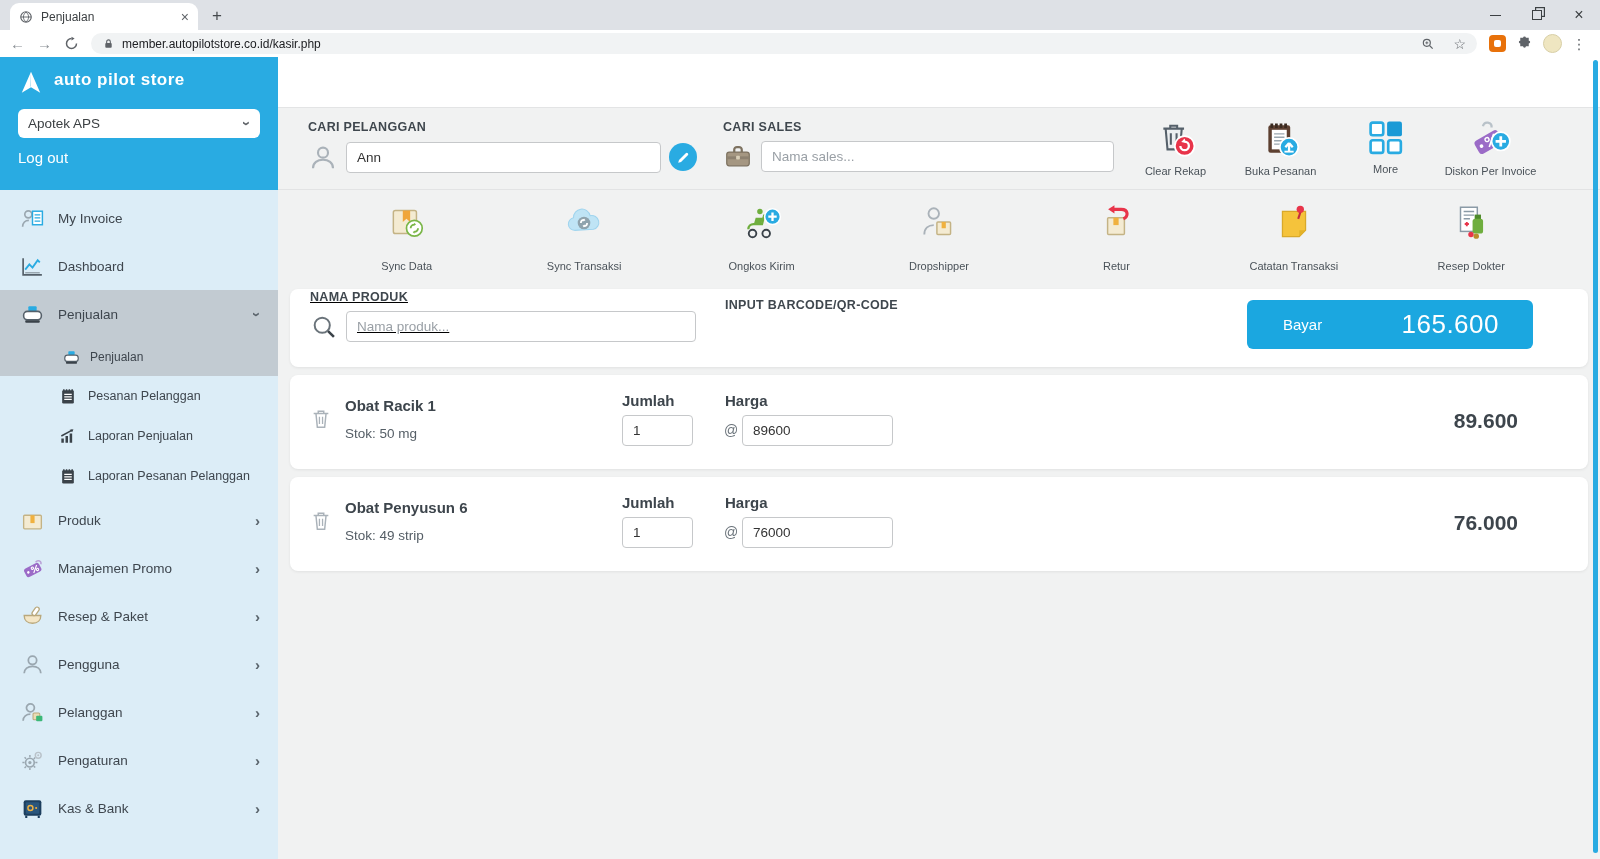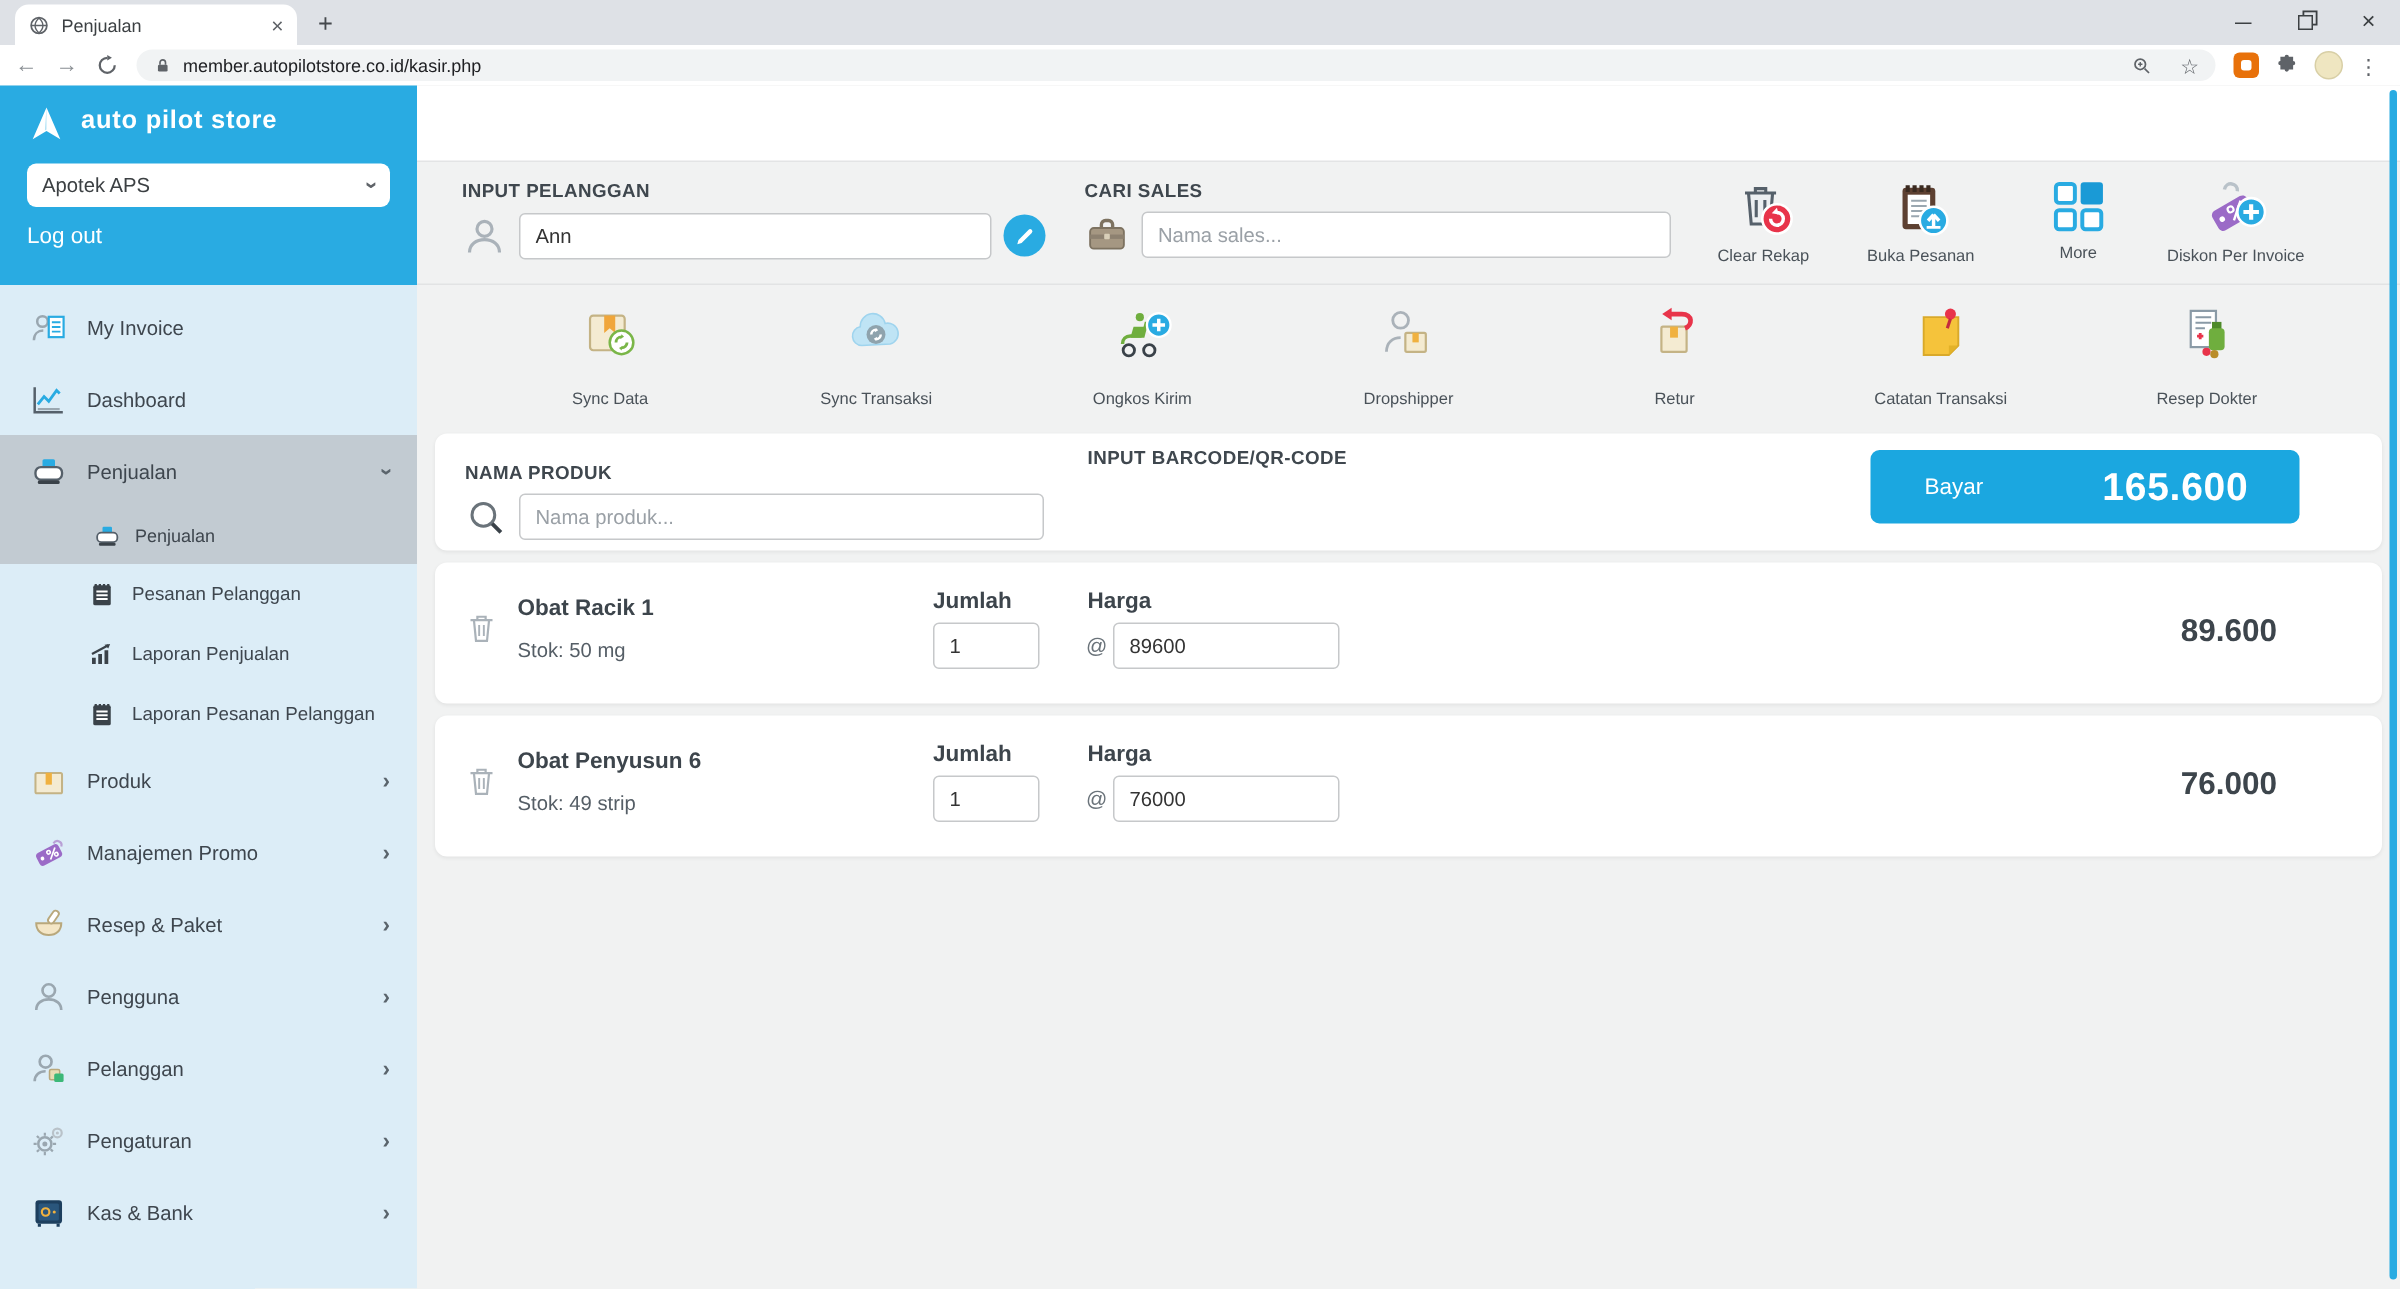--- a/index.html
+++ b/index.html
@@ -64,26 +64,26 @@
   .pencil-btn { width:28px; height:28px; border-radius:50%; background:#29abe2; border:none; display:flex;
                 align-items:center; justify-content:center;}
   .hdr-actions { position:absolute; left:845px; top:8px; display:flex;}
   .hact { width:105px; display:flex; flex-direction:column; align-items:center; gap:3px;}
   .hact .lbl, .qa .lbl { font-size:11px; color:#4a5259;}
   .row2 { height:93px; display:flex; justify-content:space-around; align-items:center; padding:0 40px;}
   .qa { display:flex; flex-direction:column; align-items:center; gap:16px; width:120px;}
 
   .card { margin:6px 12px 0 12px; background:#fff; border-radius:8px; box-shadow:0 1px 3px rgba(0,0,0,.07); position:relative;}
   .searchcard { height:78px;}
-  .g-produk { position:absolute; left:20px; top:19px;}
+  .g-produk { position:absolute; left:20px; top:1px;text-decoration:underline;}
   .g-barcode { position:absolute; left:435px; top:9px;}
   .bayar-btn { position:absolute; left:957px; top:11px; width:286px; height:49px; background:#1ba7e0; border:none;
                border-radius:6px; display:flex; align-items:center; justify-content:space-between; padding:0 34px 0 36px; color:#fff;}
   .bayar-lbl { font-size:15px;}
-  .bayar-total { font-size:26px; font-weight:bold; letter-spacing:.5px;}
+  .bayar-total { font-size:26px; font-weight:normal; letter-spacing:.5px;}
 
   .pcard { height:94px; margin-top:8px;}
   .trash-btn { position:absolute; left:20px; top:30px; background:none; border:none;}
   .pname { position:absolute; left:55px; top:22px; font-size:15px; font-weight:bold; color:#3d454c;}
   .pstock { position:absolute; left:55px; top:51px; font-size:13.5px; color:#555e66;}
   .collabel { position:absolute; font-size:15px; font-weight:bold; color:#3d454c;}
   .qty-input { position:absolute; left:332px; top:40px; width:71px;}
   .at { position:absolute; left:434px; top:47px; font-size:14px; color:#6a737a;}
   .price-input { position:absolute; left:452px; top:40px; width:151px;}
   .subtotal { position:absolute; right:70px; top:34px; font-size:21px; font-weight:bold; color:#3d454c;}
@@ -301,21 +301,21 @@
         <span class="chev">›</span>
       </div>
     </div>
   </div>
 
   <div class="main">
     <div class="topbar"></div>
 
     <div class="row1">
       <div class="g-pelanggan">
-        <div class="seclabel">INPUT PELANGGAN</div>
+        <div class="seclabel">CARI PELANGGAN</div>
         <div class="fieldrow">
           <svg width="30" height="32" viewBox="0 0 24 24">
             <circle cx="12" cy="8.5" r="4" fill="none" stroke="#aab2b9" stroke-width="1.7"></circle>
             <path d="M4 21c0-4.4 3.6-6.8 8-6.8s8 2.4 8 6.8" fill="none" stroke="#aab2b9" stroke-width="1.7"></path>
           </svg>
           <input class="tinput" style="width: 315px;" value="Ann">
           <button class="pencil-btn">
             <svg width="15" height="15" viewBox="0 0 24 24">
               <path d="M3.5 20.5l1.3-4.6L15.6 5.1a2.3 2.3 0 013.3 0a2.3 2.3 0 010 3.3L8.1 19.2z" fill="#fff"></path>
             </svg>

